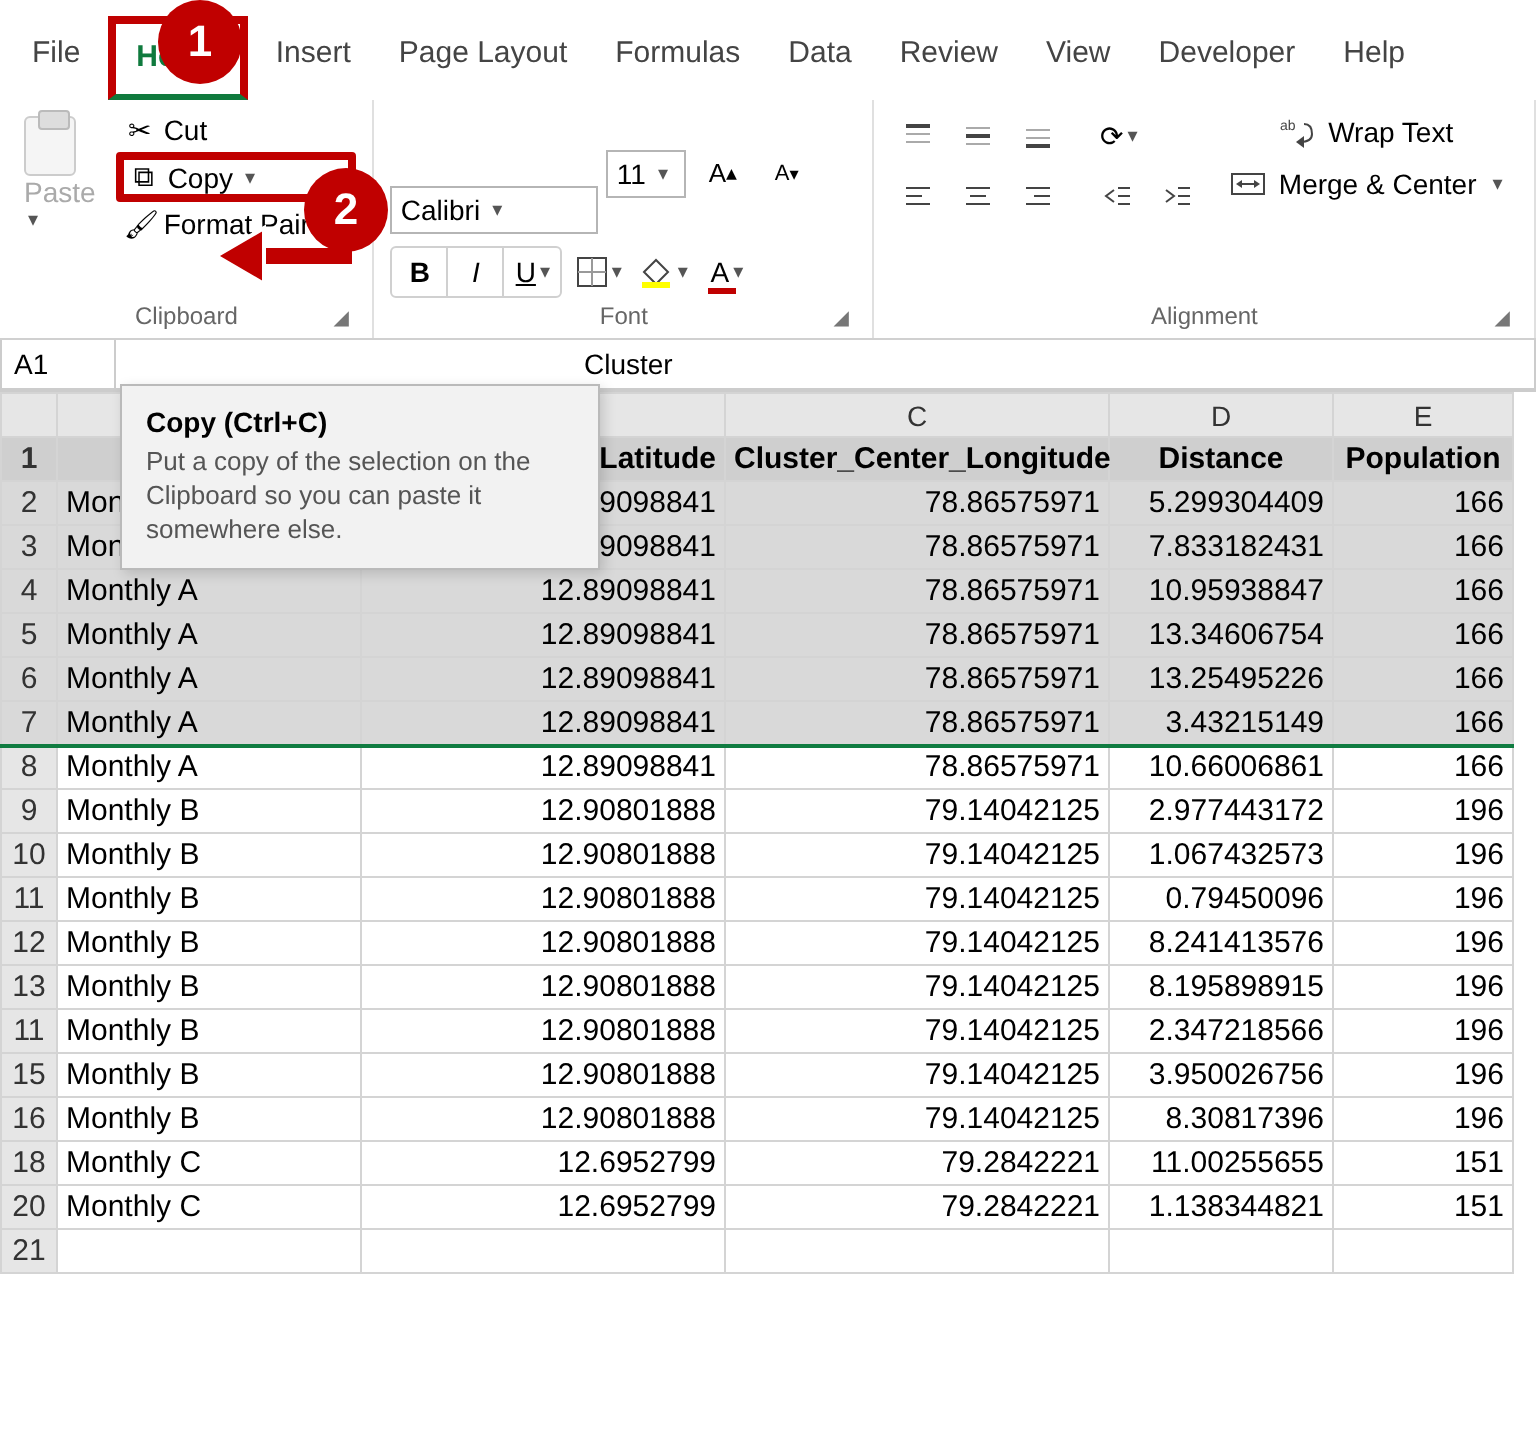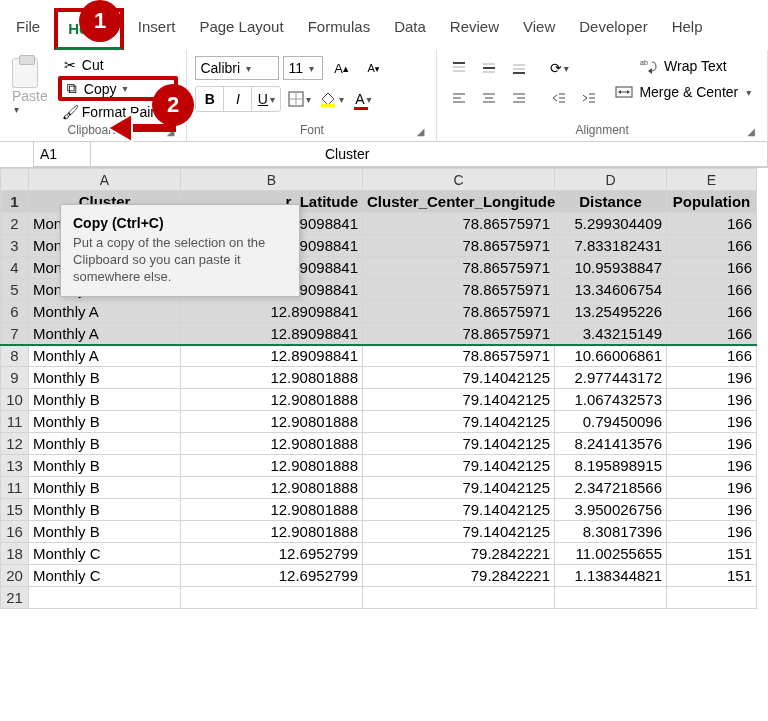--- a/index.html
+++ b/index.html
@@ -99,21 +99,21 @@
   .font-top, .font-bottom { display: flex; align-items: center; gap: 4px; }
   .font-top { margin-bottom: 6px; }
   .combo {
     display: flex; align-items: center;
     border: 1px solid #b5b5b5;
     background: #fff;
     height: 24px;
     padding: 0 4px;
   }
   .combo .chev { margin-left: 6px; }
-  .fname { width: 84px; }
+  .fname { width: 104px; margin-top: 37px; }
   .fsize { width: 40px; }
   .sq-btn {
     width: 28px; height: 24px;
     display: inline-flex;
     align-items: center;
     justify-content: center;
     border: 1px solid transparent;
     cursor: pointer;
   }
   .btn-group { display: inline-flex; border: 1px solid #d0d0d0; border-radius: 3px; }
@@ -142,39 +142,38 @@
   }
   .arrow-wrap {
     position: absolute;
     z-index: 19;
   }
 
   
   .tooltip {
     position: absolute;
     left: 60px;
-    top: 204px;
+    top: 192px;
     width: 240px;
     background: #f2f2f2;
     border: 1px solid #bababa;
     padding: 10px 12px;
     font-size: 13px;
     z-index: 30;
     box-shadow: 2px 2px 6px rgba(0,0,0,0.15);
   }
   .tooltip .tt-title { font-weight: 700; margin-bottom: 4px; font-size: 14px; }
   .tooltip .tt-body { color: #555; line-height: 1.3; }
 
   
   .fbar {
     display: flex;
     align-items: stretch;
     border-bottom: 1px solid #ccc;
     height: 26px;
-    padding-left: 33px;
   }
   .name-box {
     width: 58px;
     border: 1px solid #ccc;
     border-top: none;
     padding: 2px 6px;
     background: #fff;
     display: flex;
     align-items: center;
   }

